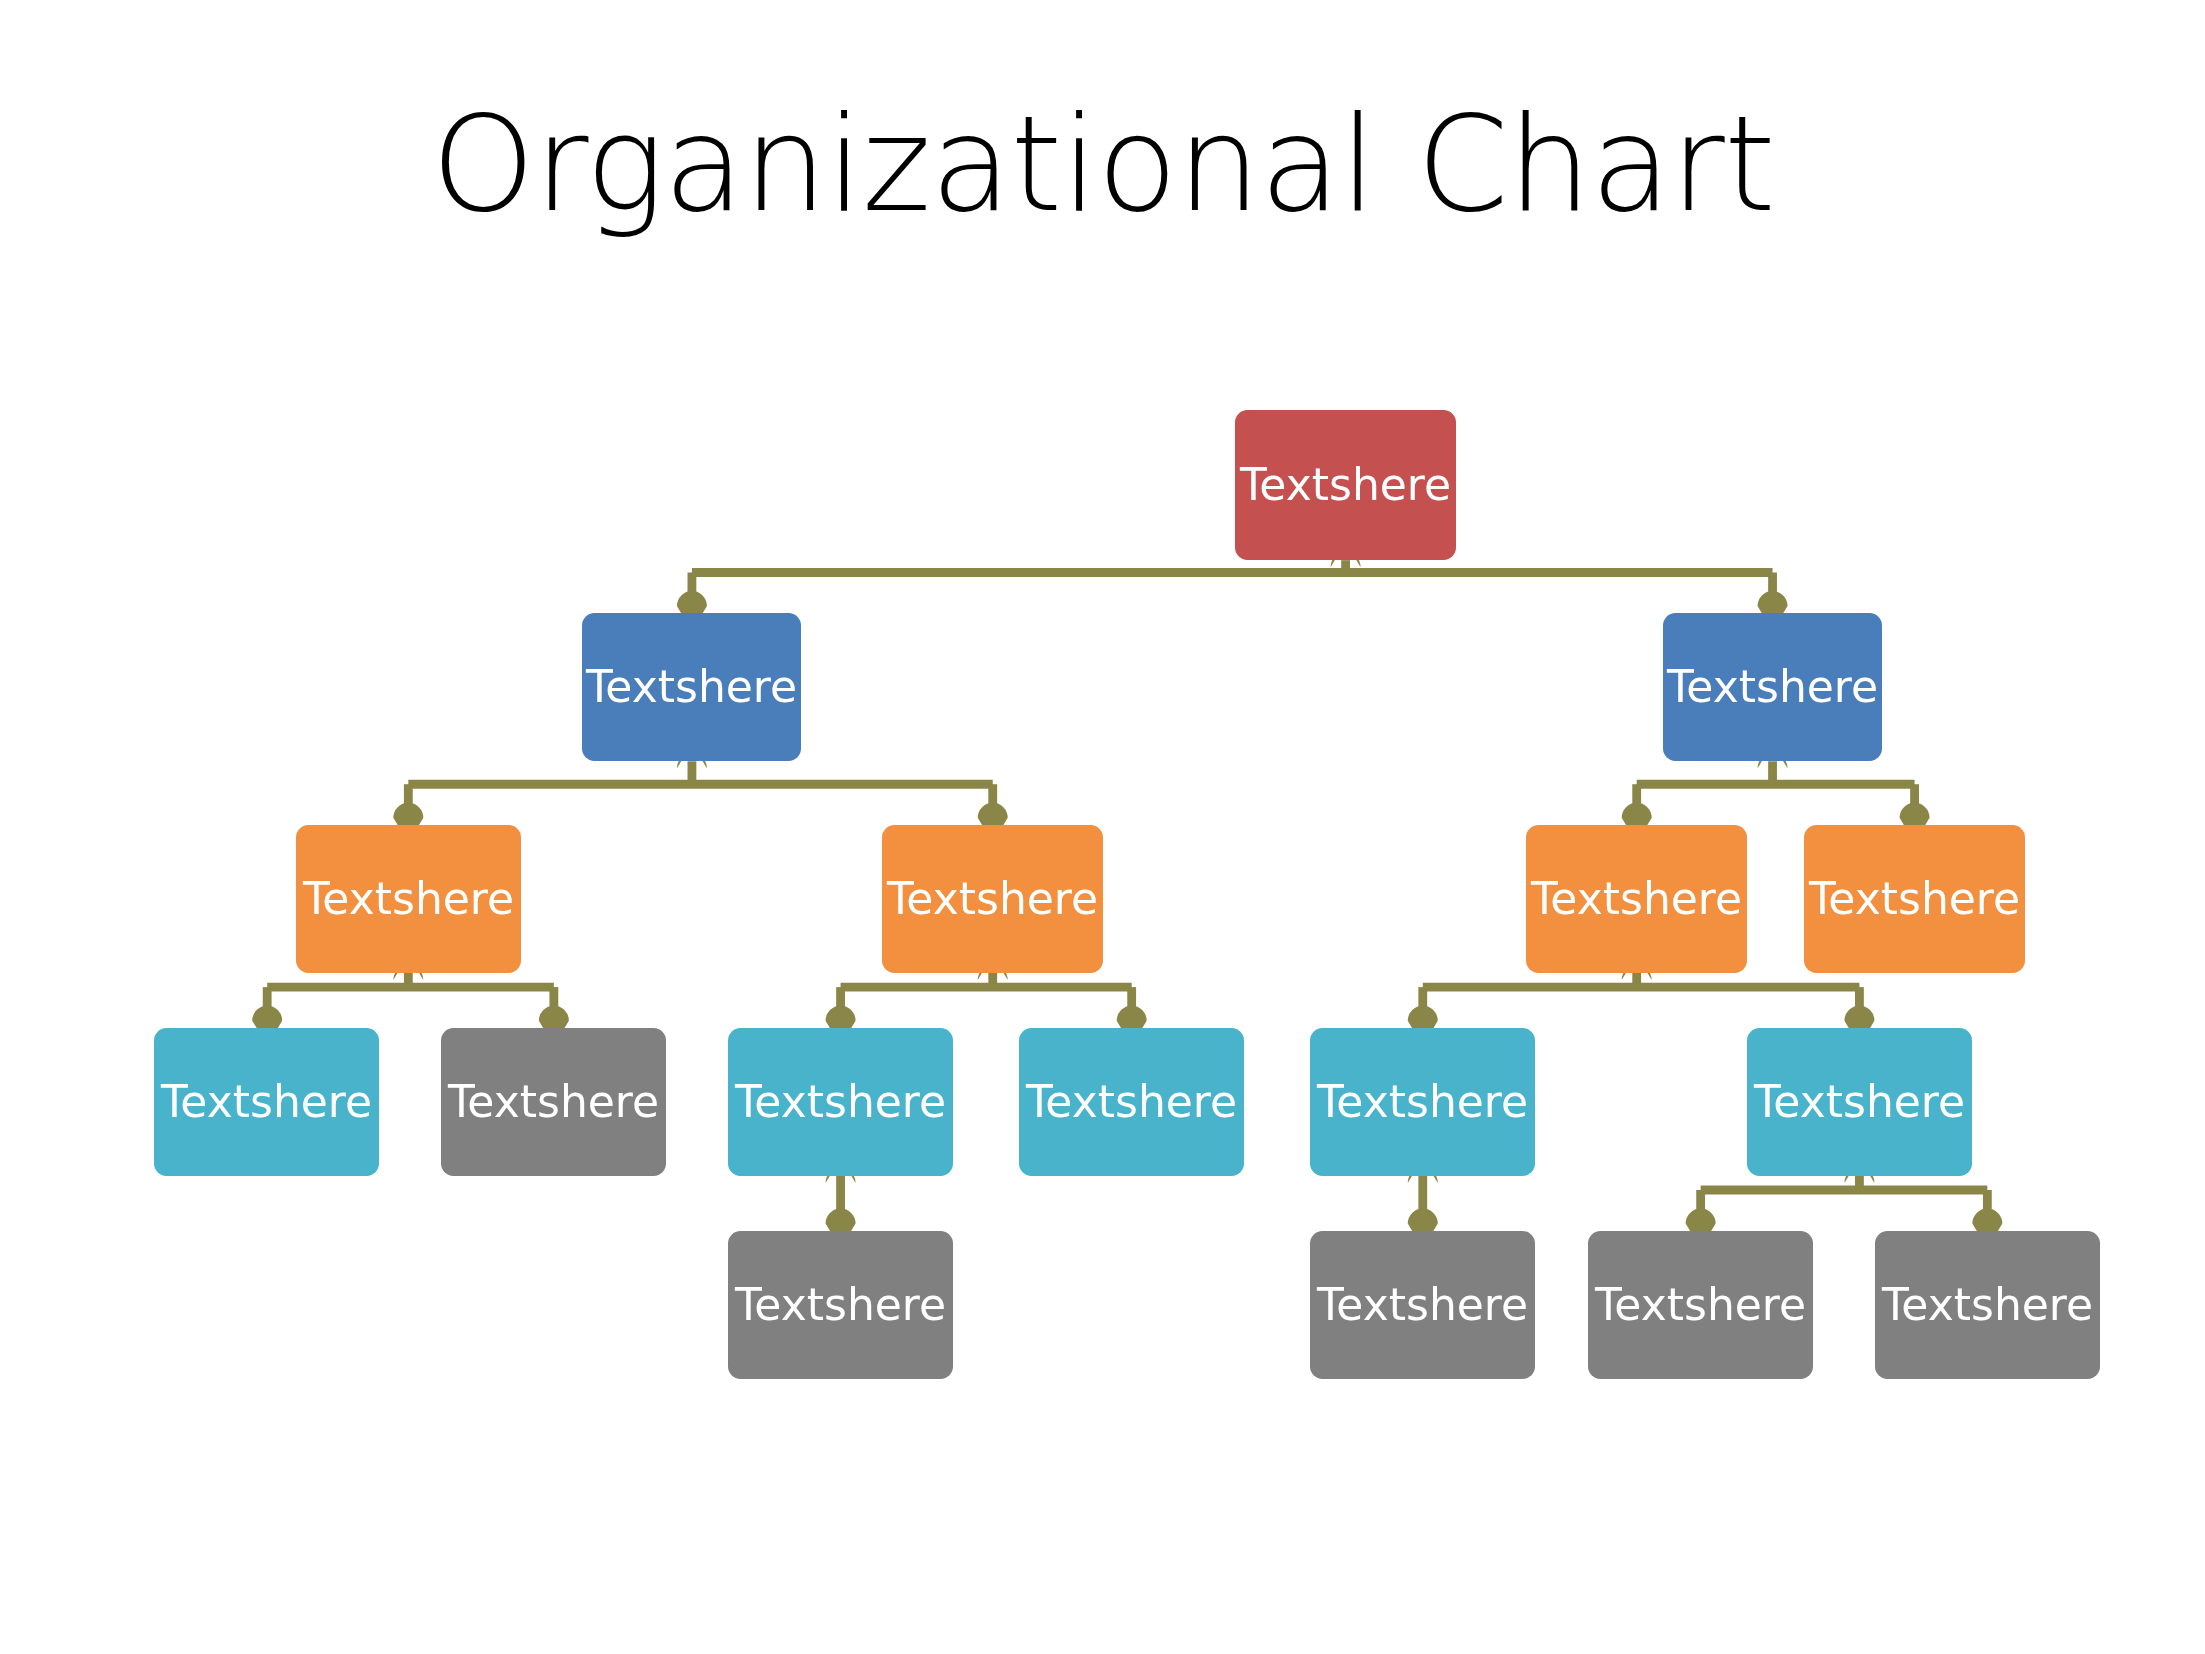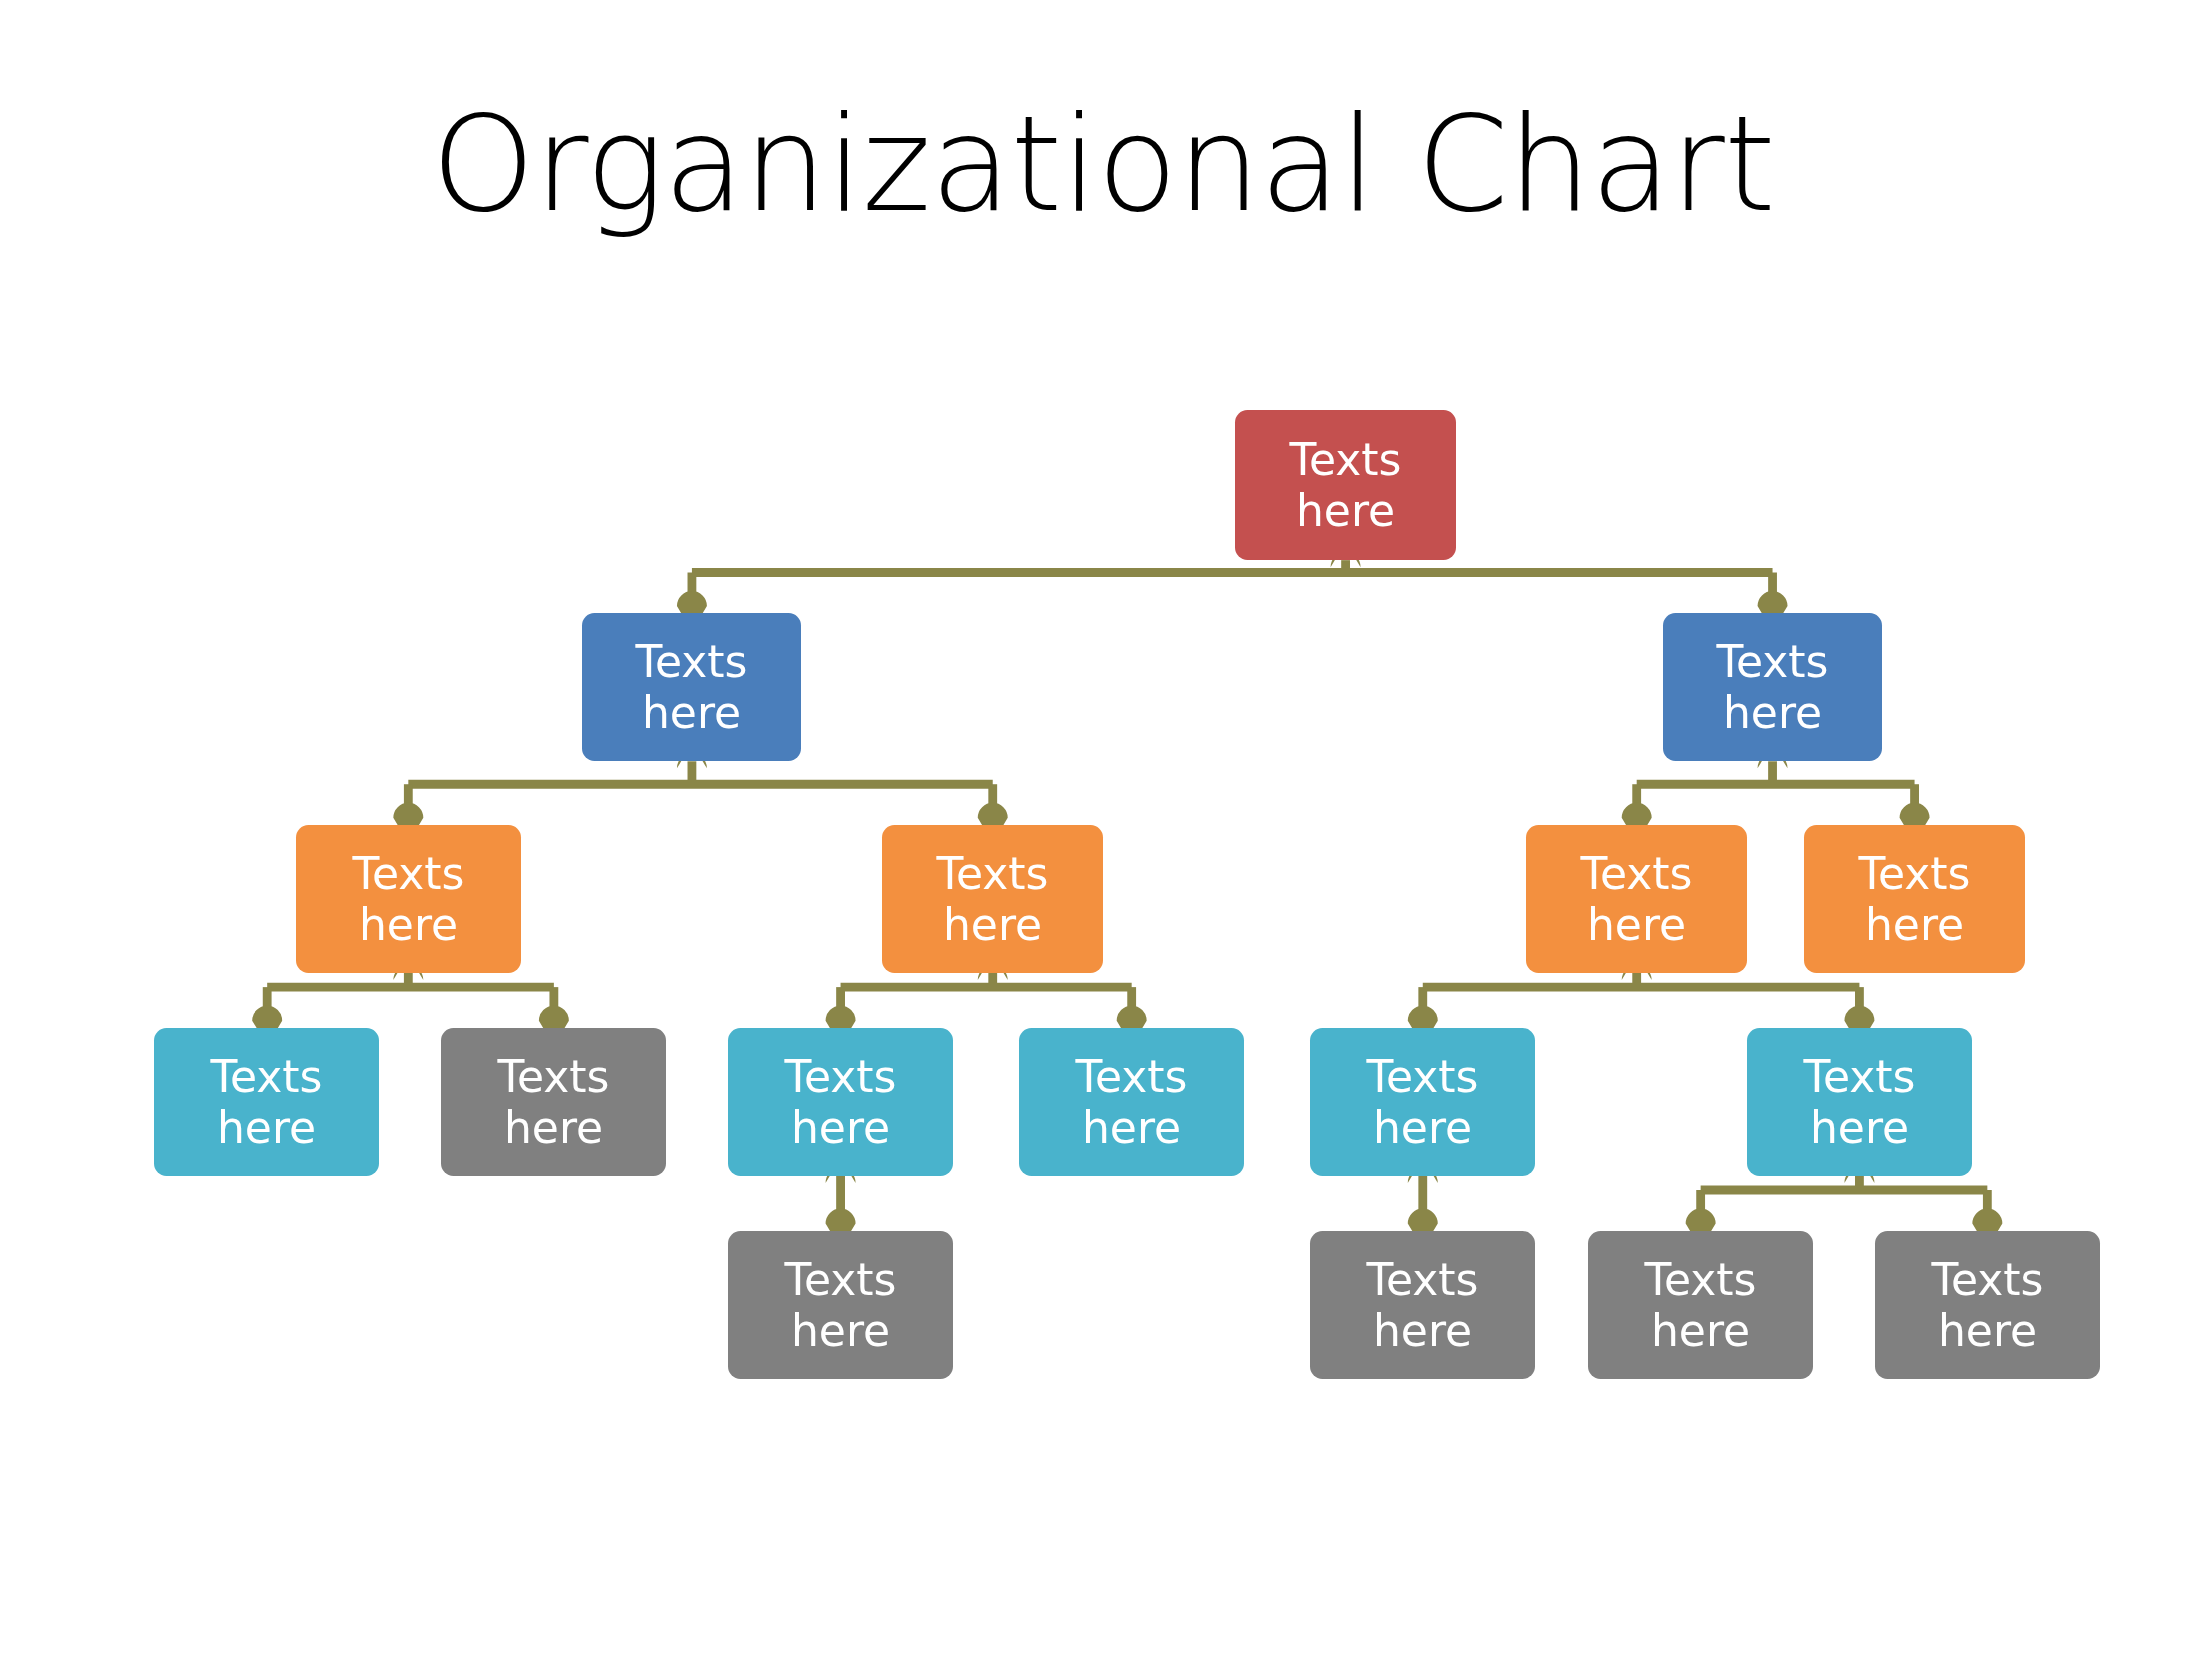--- a/index.html
+++ b/index.html
@@ -38,21 +38,21 @@
     top: 0;
     width: 2206px;
     height: 1654px;
     pointer-events: none;
   }
   .node {
     position: absolute;
     box-sizing: border-box;
     border-radius: 12.4px;
     display: flex;
-    flex-direction: column;
+    flex-direction: row;
     align-items: center;
     justify-content: center;
     color: #ffffff;
     font-family: "DejaVu Sans", "Liberation Sans", sans-serif;
     font-weight: 400;
     font-size: 44px;
     line-height: 1.16;
     text-align: center;
     z-index: 3;
     user-select: none;

